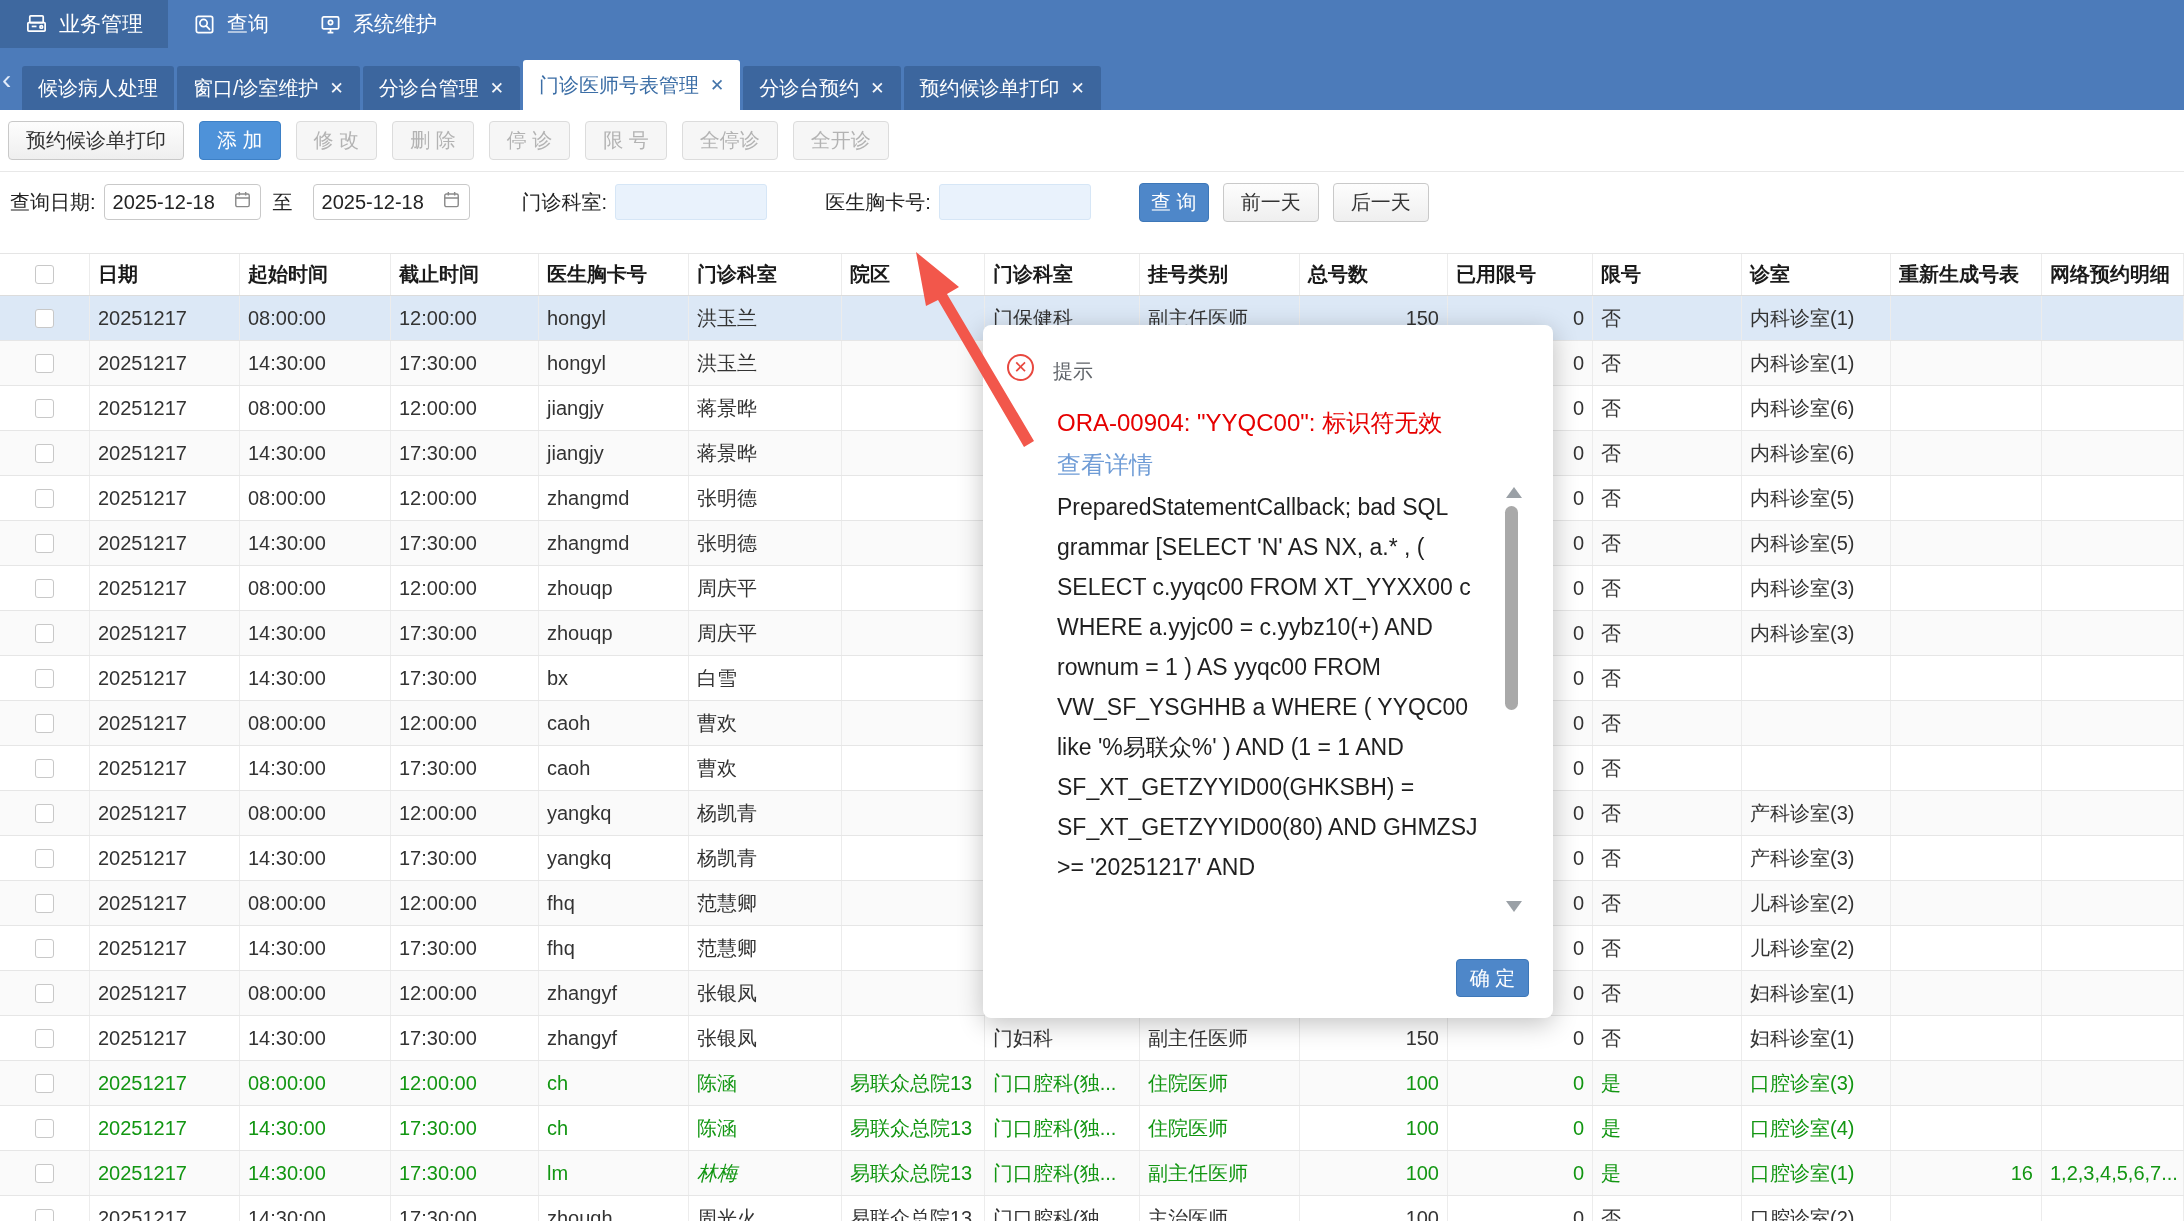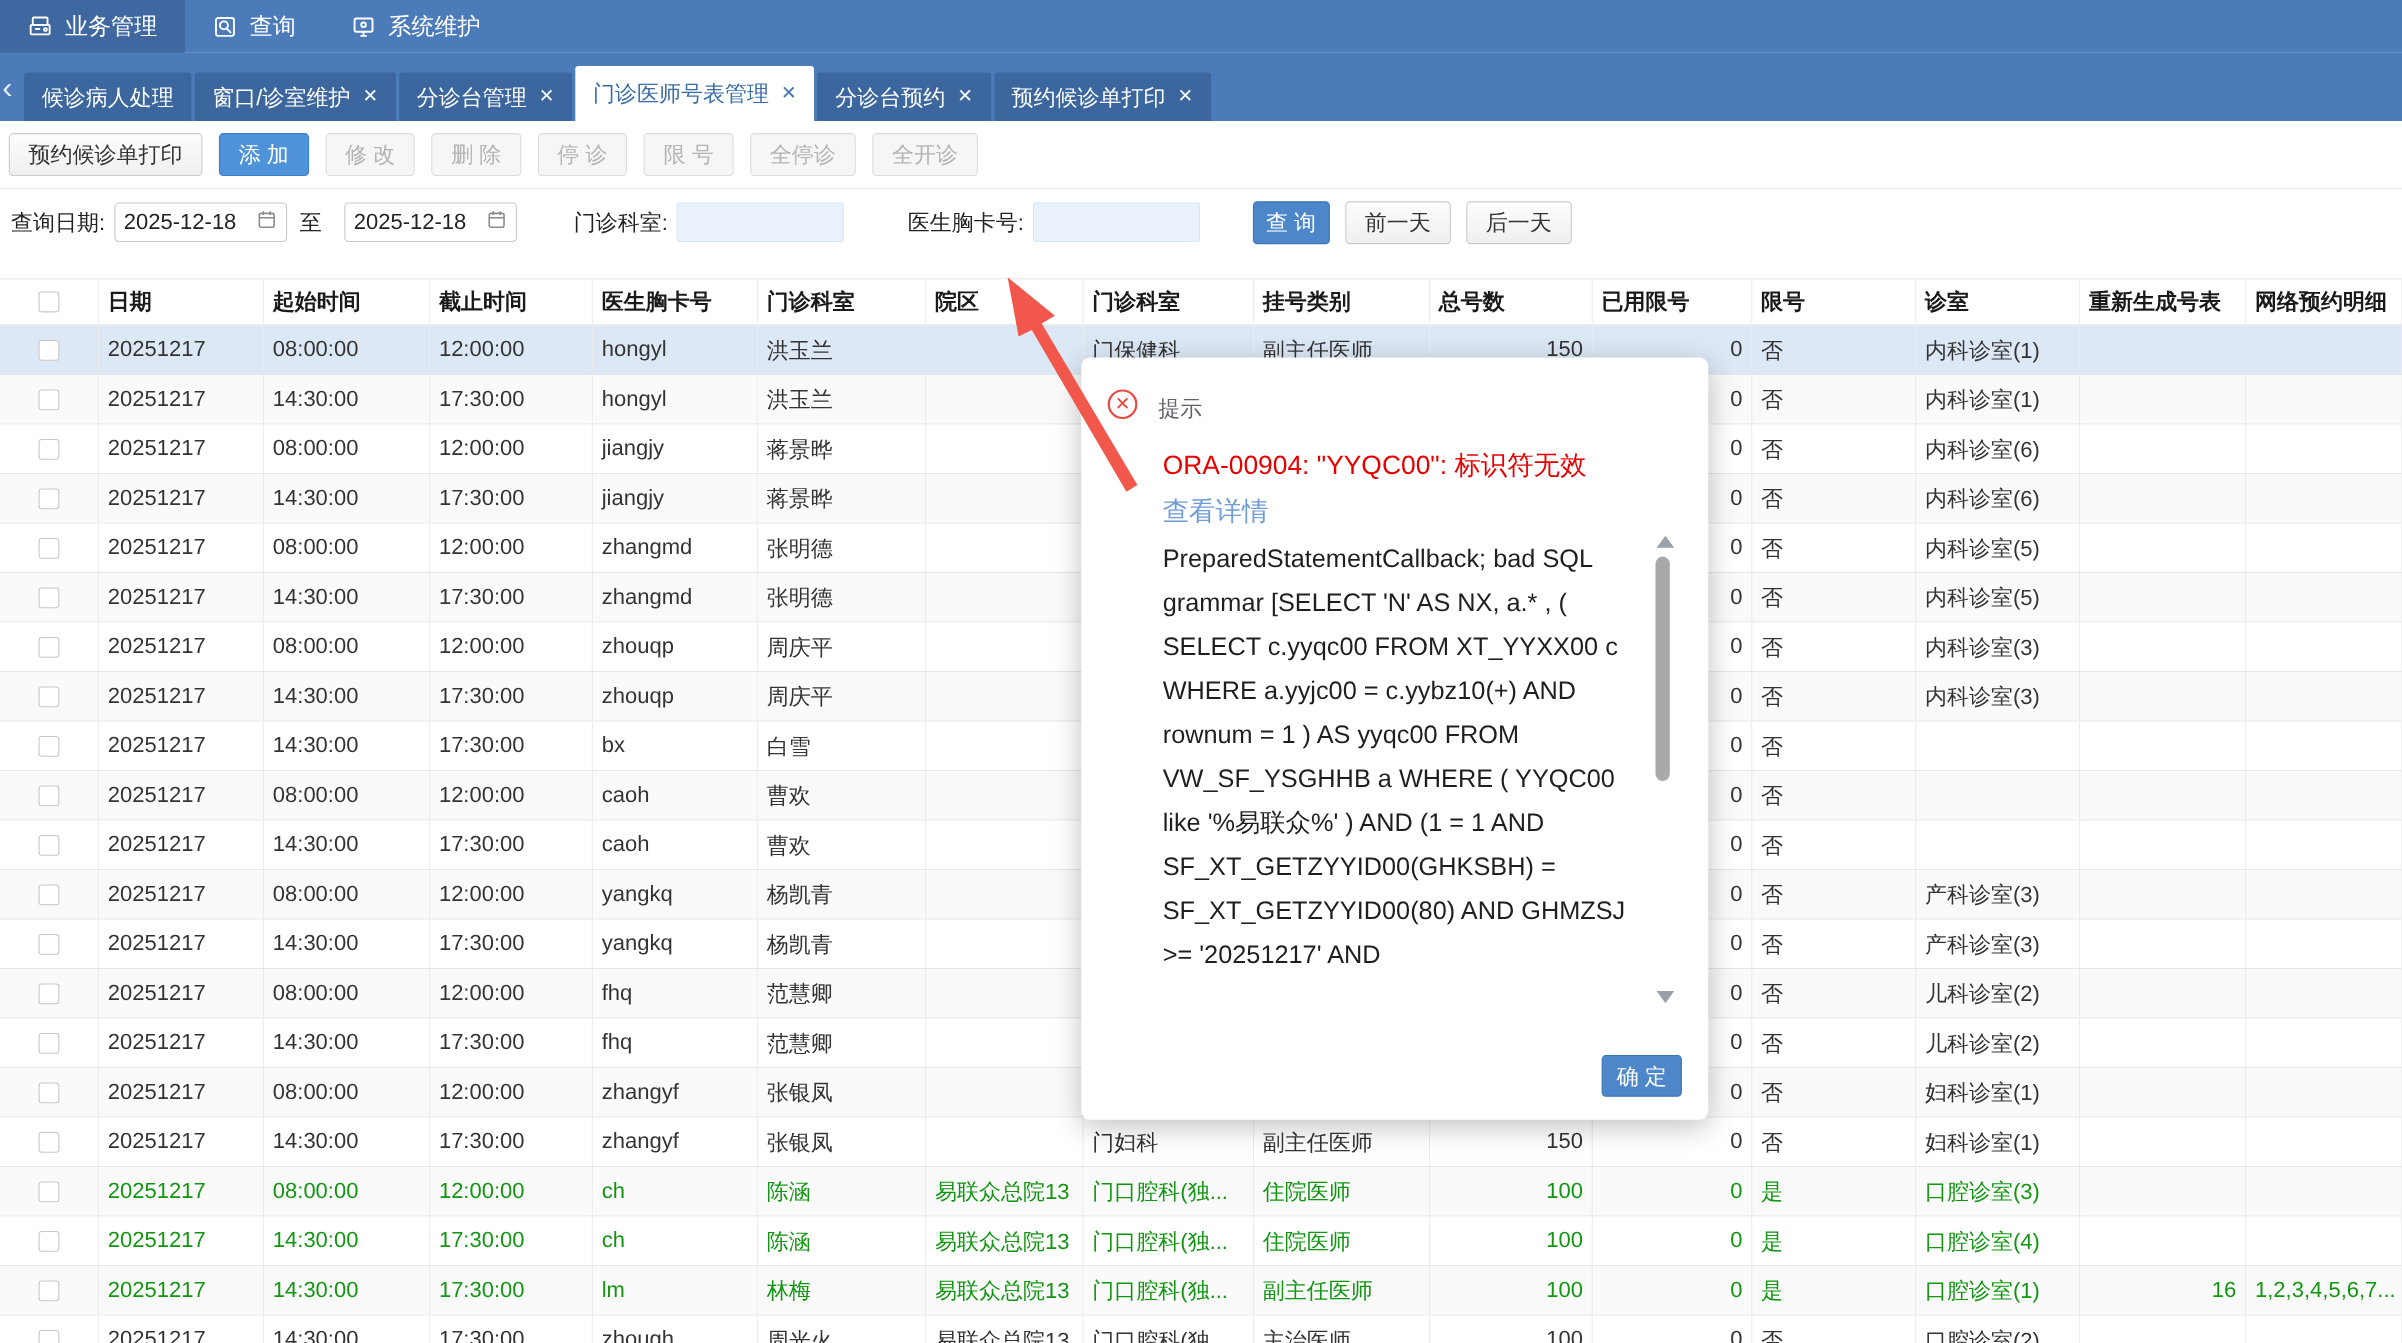--- a/index.html
+++ b/index.html
@@ -561,21 +561,21 @@
         <div class="cell" style="width: 142px;"></div>
       </div>
       <div class="trow even green">
         <div class="cell center" style="width: 90px;">
           <div class="checkbox"></div>
         </div>
         <div class="cell" style="width: 150px;">20251217</div>
         <div class="cell" style="width: 151px;">14:30:00</div>
         <div class="cell" style="width: 148px;">17:30:00</div>
         <div class="cell" style="width: 150px;">lm</div>
-        <div class="cell" style="width: 153px;">林梅</div>
+        <div class="cell" style="width: 153px; font-style: italic;">林梅</div>
         <div class="cell" style="width: 143px;">易联众总院13</div>
         <div class="cell" style="width: 155px;">门口腔科(独...</div>
         <div class="cell" style="width: 160px;">副主任医师</div>
         <div class="cell right" style="width: 148px;">100</div>
         <div class="cell right" style="width: 145px;">0</div>
         <div class="cell" style="width: 149px;">是</div>
         <div class="cell" style="width: 149px;">口腔诊室(1)</div>
         <div class="cell right" style="width: 151px;">16</div>
         <div class="cell" style="width: 142px;">1,2,3,4,5,6,7...</div>
       </div>

